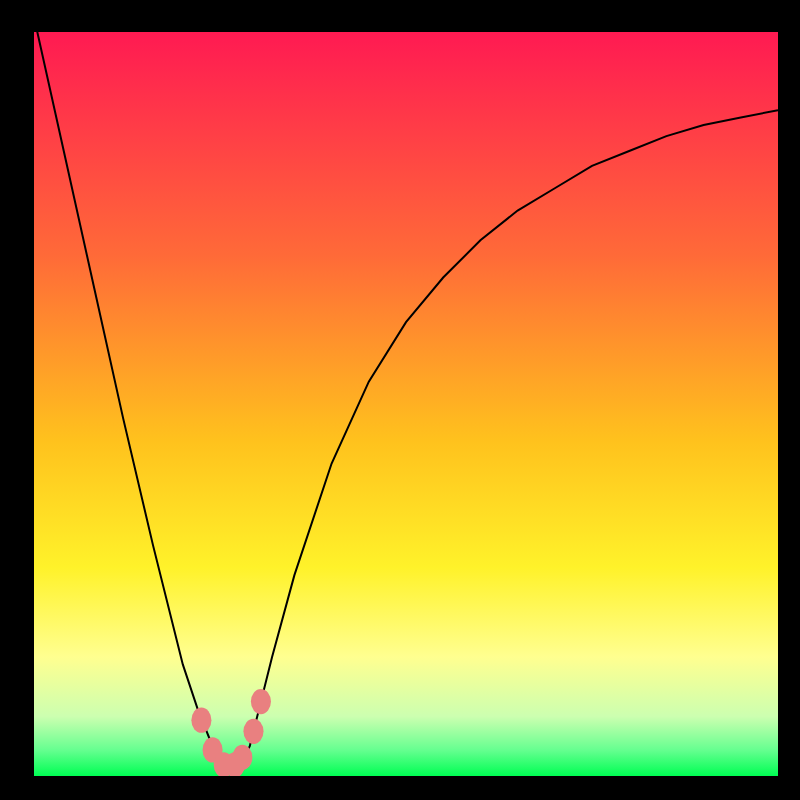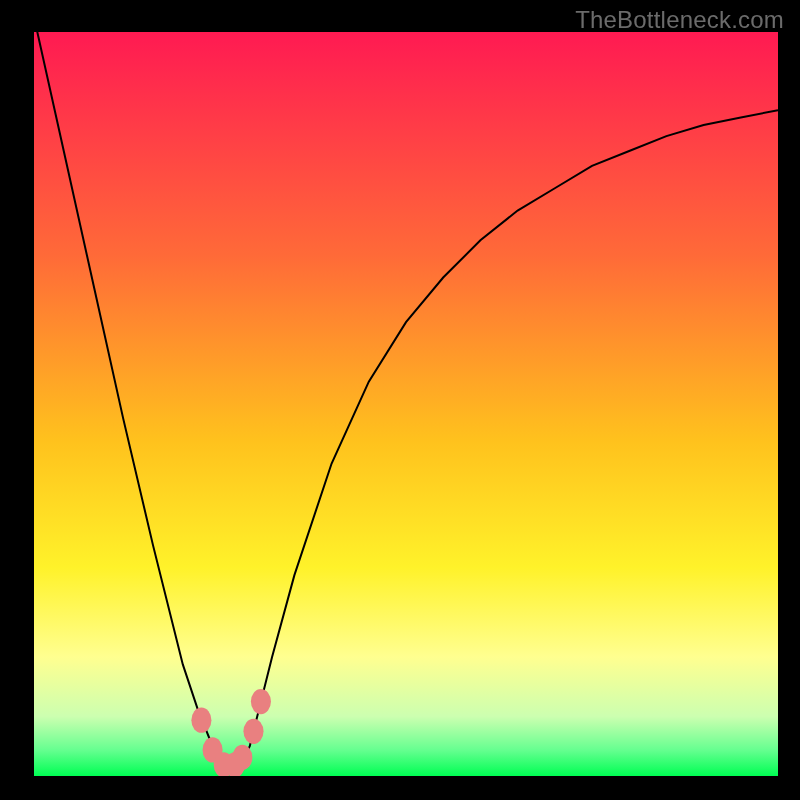--- a/index.html
+++ b/index.html
@@ -35,21 +35,20 @@
     font-weight: 500;
     letter-spacing: 0.2px;
     user-select: none;
   }
 </style>
 </head>
 <body>
 
 <div class="frame">
 
-  <div class="watermark">TheBottleneck.com</div>
 
   <svg class="plot-area" viewBox="0 0 100 100" preserveAspectRatio="none">
 
     <defs>
       <linearGradient id="bg-grad" x1="0" y1="0" x2="0" y2="1">
 
       <stop offset="0%" stop-color="#ff1a52"></stop>
           <stop offset="30%" stop-color="#ff6a38"></stop>
           <stop offset="55.00000000000001%" stop-color="#ffc21d"></stop>
           <stop offset="72%" stop-color="#fff22a"></stop>

